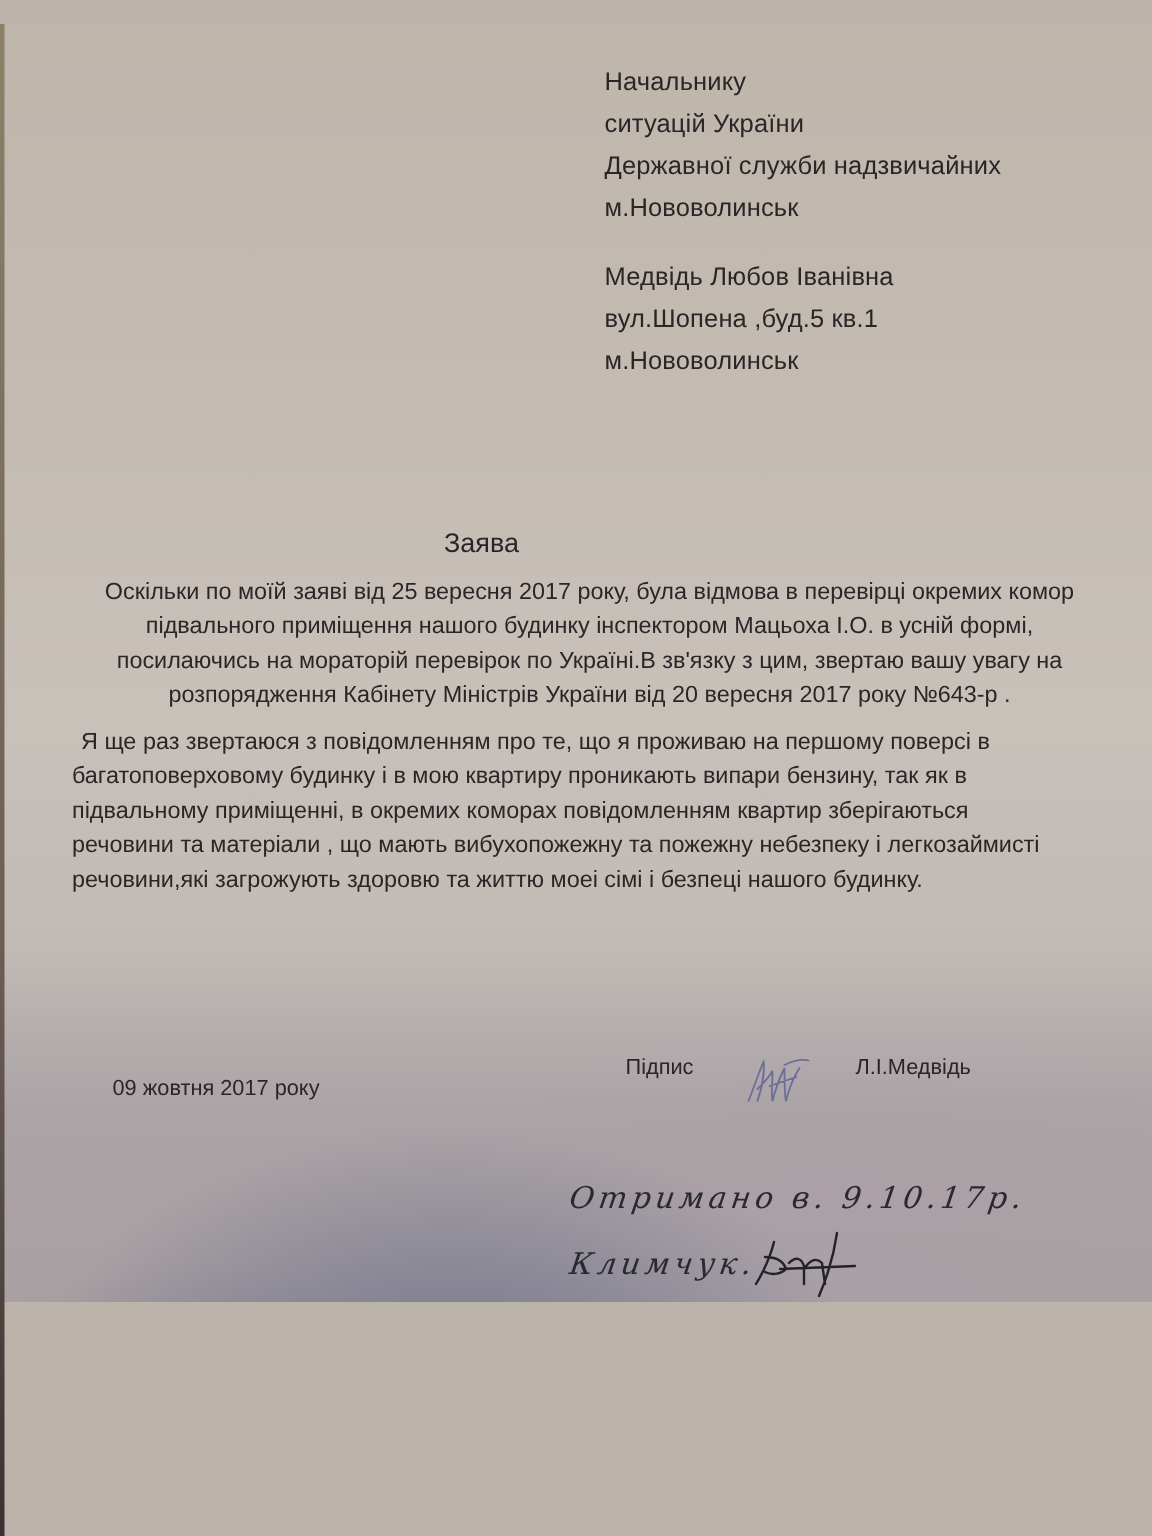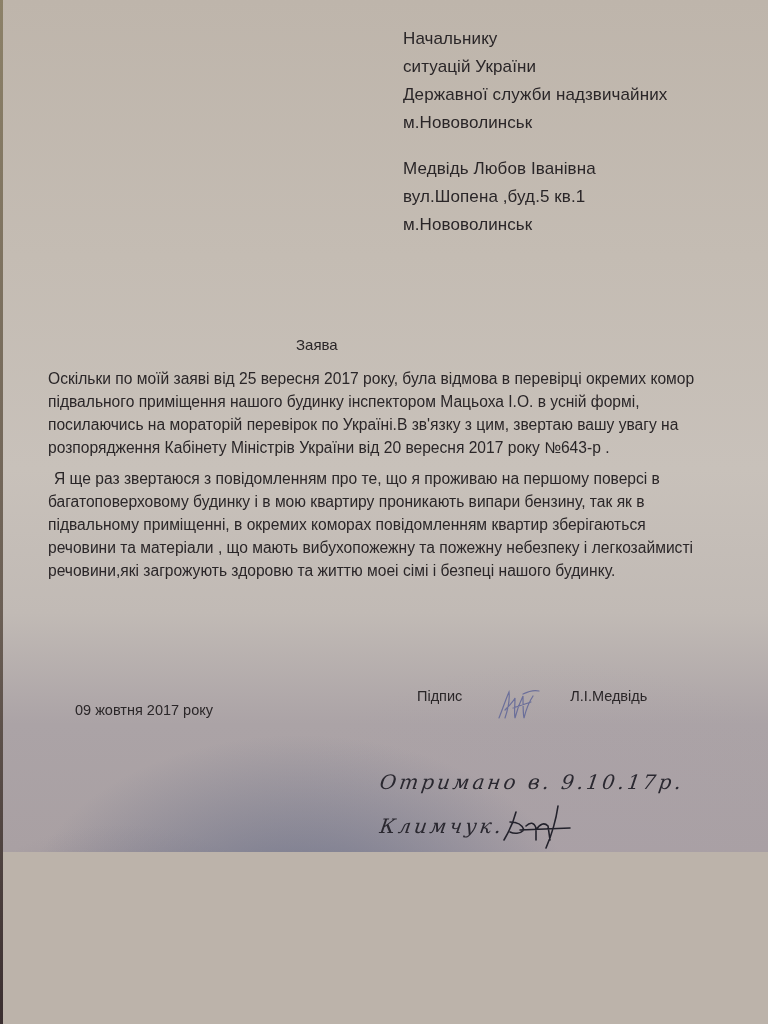--- a/index.html
+++ b/index.html
@@ -10,21 +10,21 @@
       width: 768px;
       height: 1024px;
       overflow: hidden;
       position: relative;
       font-family: "Liberation Sans", "DejaVu Sans", sans-serif;
       color: #2a2628;
       background: #bcb3aa;
     }
     .page {
       position: absolute;
-      left: 0; top: 0;
+      left: 0; top: 16px;
       width: 768px; height: 852px;
       background:
         radial-gradient(ellipse 380px 260px at 300px 930px, rgba(96,104,132,0.85), rgba(96,104,132,0) 75%),
         radial-gradient(ellipse 260px 220px at 120px 1000px, rgba(120,112,130,0.55), rgba(120,112,130,0) 80%),
         radial-gradient(ellipse 420px 300px at 560px 900px, rgba(170,160,170,0.45), rgba(170,160,170,0) 80%),
         linear-gradient(180deg, #beb5ab 0%, #c4bcb3 30%, #c8c1ba 55%, #c1bab5 72%, #aba3a6 85%, #a9a0a3 100%);
     }
     .left-edge {
       position: absolute;
       left: 0; top: 0;
@@ -35,30 +35,30 @@
       position: absolute;
       font-size: 17px;
       line-height: 28px;
       letter-spacing: 0.1px;
     }
     .recipient { left: 403px; top: 25px; }
     .sender { left: 403px; top: 155px; }
     .title {
       position: absolute;
       left: 296px; top: 336px;
-      font-size: 15px;
+      font-size: 18px;
     }
     .body-text {
       position: absolute;
       left: 48px;
       width: 690px;
       font-size: 15.6px;
       line-height: 23px;
     }
-    .p1 { top: 367px; }
+    .p1 { top: 367px; text-align: center; }
     .p2 { top: 467px; }
     .p3 { top: 583px; }
     .line { display: block; white-space: nowrap; }
     .indent { padding-left: 6px; }
     .date {
       position: absolute;
       left: 75px; top: 702px;
       font-size: 14.5px;
     }
     .sig-row {

